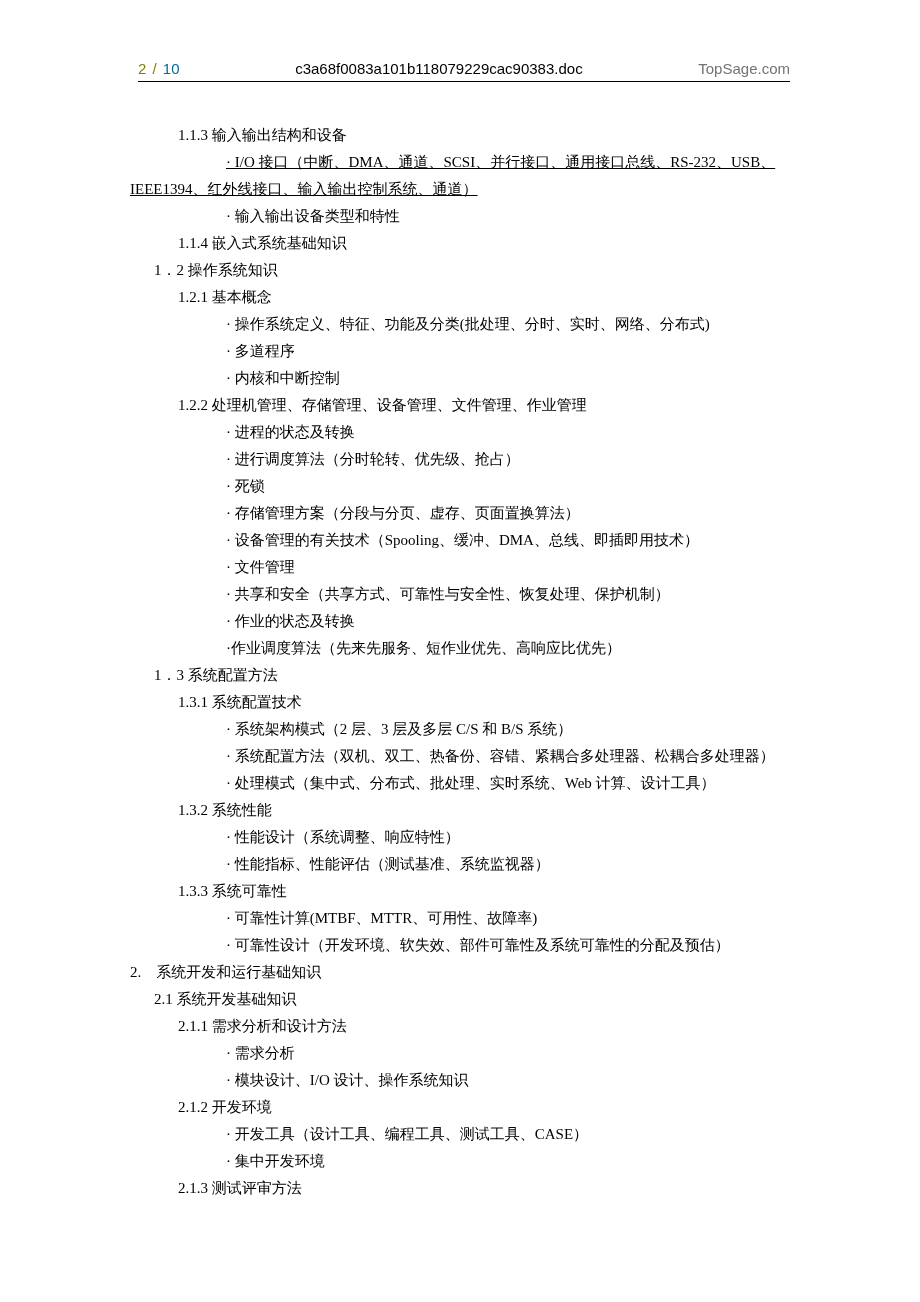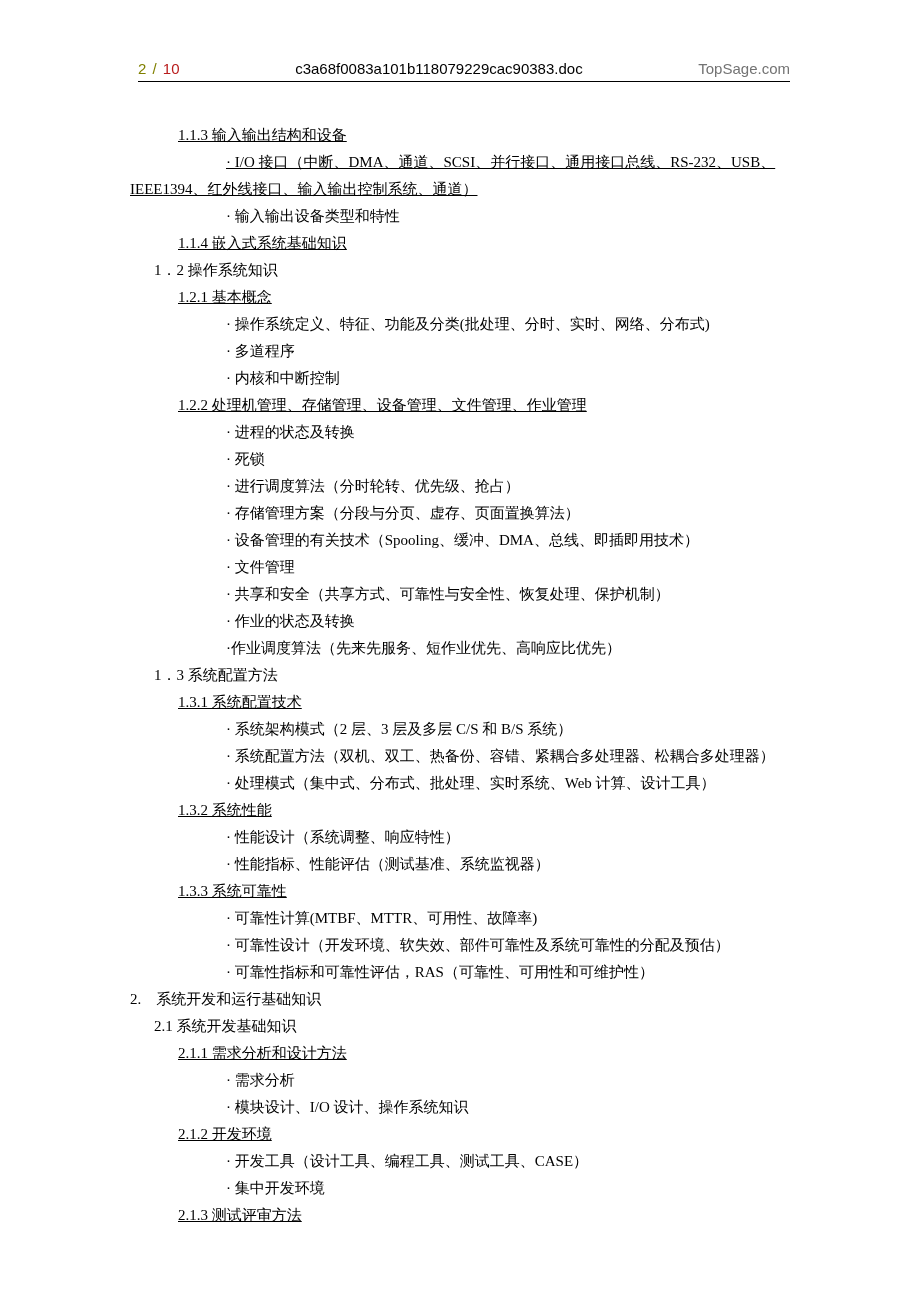--- a/index.html
+++ b/index.html
@@ -19,28 +19,28 @@
     position: relative;
   }
   .header {
     display: flex;
     align-items: baseline;
     padding: 0 130px 4px 138px;
   }
   .pageno { color: #808000; font-family: Arial, sans-serif; }
   .pageno .cur { color: #808000; }
   .pageno .sep { color: #808000; margin: 0 2px; }
-  .pageno .tot { color: #b91c1c; }
+  .pageno .tot { color: #0369a1; }
   .center-cell { flex: 1; text-align: center; font-family: Arial, sans-serif; }
   .right-cell { text-align: right; font-family: Liberation Sans, sans-serif; color: #737373; }
   .hr { height: 1px; background: #000; margin: 0 130px 40px 138px; }
   .body { padding: 0 130px 0 130px; line-height: 1.8; }
   .line { white-space: normal; }
   .i0 { text-indent: 0; }
-  .i1 { padding-left: 48px; text-decoration: underline; }
+  .i1 { padding-left: 48px; }
   .i3 { padding-left: 96px; }
   .i4 { padding-left: 24px; }
 </style>
 </head>
 <body>
 
 <div class="page">
 
   <div class="header">
     <span class="pageno">
@@ -58,40 +58,39 @@
       <div class="line" style="text-indent: 96px; padding: 0px; margin: 0px; text-decoration: underline;">· I/O 接口（中断、DMA、通道、SCSI、并行接口、通用接口总线、RS-232、USB、IEEE1394、红外线接口、输入输出控制系统、通道）</div>
       <div class="line i3">· 输入输出设备类型和特性</div>
       <div class="line i1">1.1.4 嵌入式系统基础知识</div>
       <div class="line i4">1．2 操作系统知识</div>
       <div class="line i1">1.2.1 基本概念</div>
       <div class="line i3">· 操作系统定义、特征、功能及分类(批处理、分时、实时、网络、分布式)</div>
       <div class="line i3">· 多道程序</div>
       <div class="line i3">· 内核和中断控制</div>
       <div class="line i1">1.2.2 处理机管理、存储管理、设备管理、文件管理、作业管理</div>
       <div class="line i3">· 进程的状态及转换</div>
+      <div class="line i3">· 进行调度算法（分时轮转、优先级、抢占）</div>
       <div class="line i3">· 死锁</div>
-      <div class="line i3">· 进行调度算法（分时轮转、优先级、抢占）</div>
       <div class="line i3">· 存储管理方案（分段与分页、虚存、页面置换算法）</div>
       <div class="line i3">· 设备管理的有关技术（Spooling、缓冲、DMA、总线、即插即用技术）</div>
       <div class="line i3">· 文件管理</div>
       <div class="line i3">· 共享和安全（共享方式、可靠性与安全性、恢复处理、保护机制）</div>
       <div class="line i3">· 作业的状态及转换</div>
       <div class="line i3">·作业调度算法（先来先服务、短作业优先、高响应比优先）</div>
       <div class="line i4">1．3 系统配置方法</div>
       <div class="line i1">1.3.1 系统配置技术</div>
       <div class="line i3">· 系统架构模式（2 层、3 层及多层 C/S 和 B/S 系统）</div>
       <div class="line i3">· 系统配置方法（双机、双工、热备份、容错、紧耦合多处理器、松耦合多处理器）</div>
       <div class="line i3">· 处理模式（集中式、分布式、批处理、实时系统、Web 计算、设计工具）</div>
       <div class="line i1">1.3.2 系统性能</div>
       <div class="line i3">· 性能设计（系统调整、响应特性）</div>
       <div class="line i3">· 性能指标、性能评估（测试基准、系统监视器）</div>
       <div class="line i1">1.3.3 系统可靠性</div>
       <div class="line i3">· 可靠性计算(MTBF、MTTR、可用性、故障率)</div>
       <div class="line i3">· 可靠性设计（开发环境、软失效、部件可靠性及系统可靠性的分配及预估）</div>
-      <div class="line i3">· 可靠性指标和可靠性评估，RAS（可靠性、可用性和可维护性）</div>
       <div class="line i0">2.　系统开发和运行基础知识</div>
       <div class="line i4">2.1 系统开发基础知识</div>
       <div class="line i1">2.1.1 需求分析和设计方法</div>
       <div class="line i3">· 需求分析</div>
       <div class="line i3">· 模块设计、I/O 设计、操作系统知识</div>
       <div class="line i1">2.1.2 开发环境</div>
       <div class="line i3">· 开发工具（设计工具、编程工具、测试工具、CASE）</div>
       <div class="line i3">· 集中开发环境</div>
       <div class="line i1">2.1.3 测试评审方法</div>
     </div>

